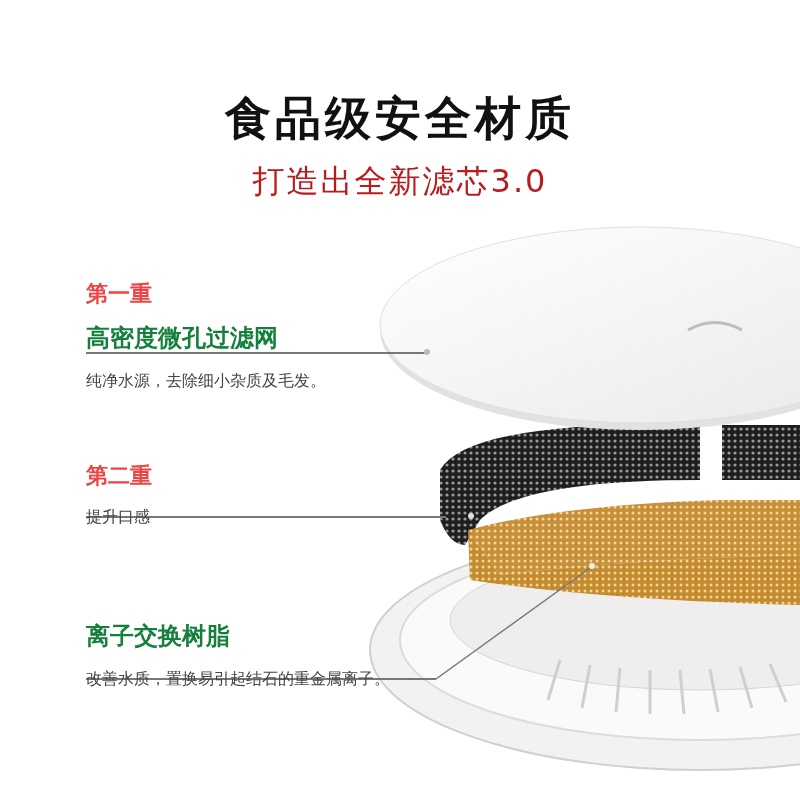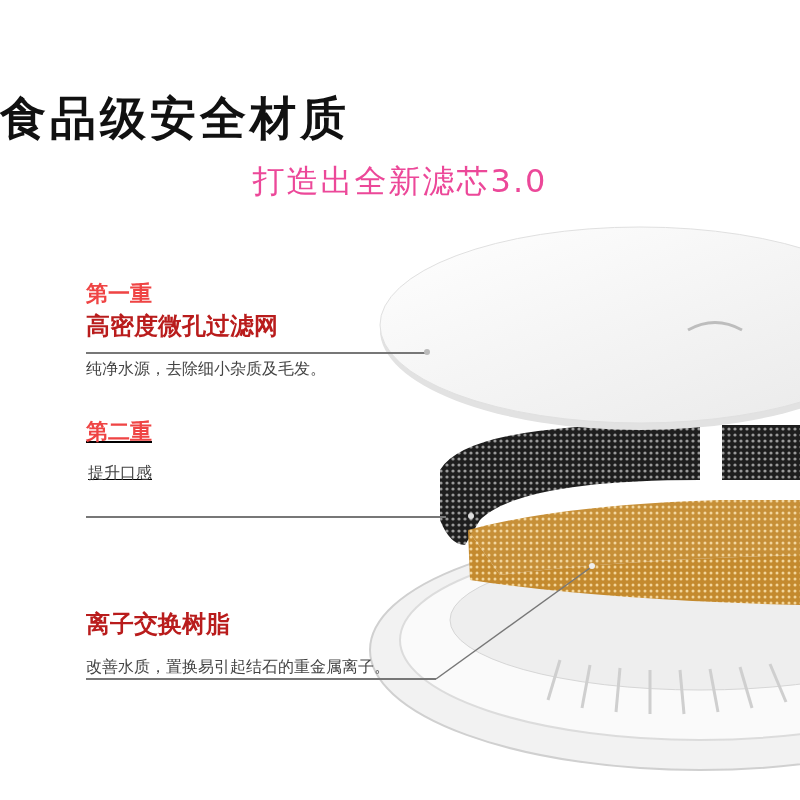--- a/index.html
+++ b/index.html
@@ -1,22 +1,22 @@
 <!DOCTYPE html>
 <html><head>
 <meta charset="utf-8">
 <style>
   html,body{margin:0;padding:0;background:#fff;}
   body{width:800px;height:800px;position:relative;overflow:hidden;font-family:"DejaVu Sans",sans-serif;}
-  .title{position:absolute;left:0;width:800px;top:88px;text-align:left;font-size:46px;font-weight:bold;color:#111;letter-spacing:4px;}
-  .subtitle{position:absolute;left:0;width:800px;top:160px;text-align:center;font-size:32px;color:#ec4899;letter-spacing:2px;}
+  .title{position:absolute;left:0;width:800px;top:88px;text-align:center;font-size:46px;font-weight:bold;color:#111;letter-spacing:4px;}
+  .subtitle{position:absolute;left:0;width:800px;top:160px;text-align:center;font-size:32px;color:#b91c1c;letter-spacing:2px;}
   .layer{position:absolute;left:86px;}
   .layer .num{font-size:22px;font-weight:bold;color:#ef4444;line-height:28px;}
-  .layer .name{font-size:24px;font-weight:bold;color:#b91c1c;line-height:32px;margin-top:2px;}
-  .layer .desc{font-size:16px;color:#444;line-height:22px;margin-top:16px;white-space:nowrap;text-align:right;}
+  .layer .name{font-size:24px;font-weight:bold;color:#15803d;line-height:32px;margin-top:14px;}
+  .layer .desc{font-size:16px;color:#444;line-height:22px;margin-top:16px;white-space:nowrap;}
   .rule{position:absolute;height:2px;background:#777;}
   .dot{position:absolute;width:6px;height:6px;border-radius:50%;background:#bbb;}
   svg.art{position:absolute;left:0;top:0;}
 </style>
 </head>
 <body>
 
 <div class="title">食品级安全材质</div>
 <div class="subtitle">打造出全新滤芯3.0</div>
 
@@ -79,21 +79,21 @@
   <line x1="436" y1="679" x2="590" y2="568" stroke="#777" stroke-width="1.5"></line>
   <circle cx="592" cy="566" r="3" fill="#eee"></circle>
 </svg>
 
 <div class="layer" style="top:280px;">
   <div class="num">第一重</div>
   <div class="name">高密度微孔过滤网</div>
   <div class="desc">纯净水源，去除细小杂质及毛发。</div>
 </div>
 
-<div class="layer" style="top:418px;text-decoration:underline;">
+<div class="layer" style="top:462px;">
   <div class="num">第二重</div>
   <div class="desc">提升口感</div>
 </div>
 
 <div class="layer" style="top:606px;">
   <div class="name">离子交换树脂</div>
   <div class="desc">改善水质，置换易引起结石的重金属离子。</div>
 </div>
 
 </body></html>

